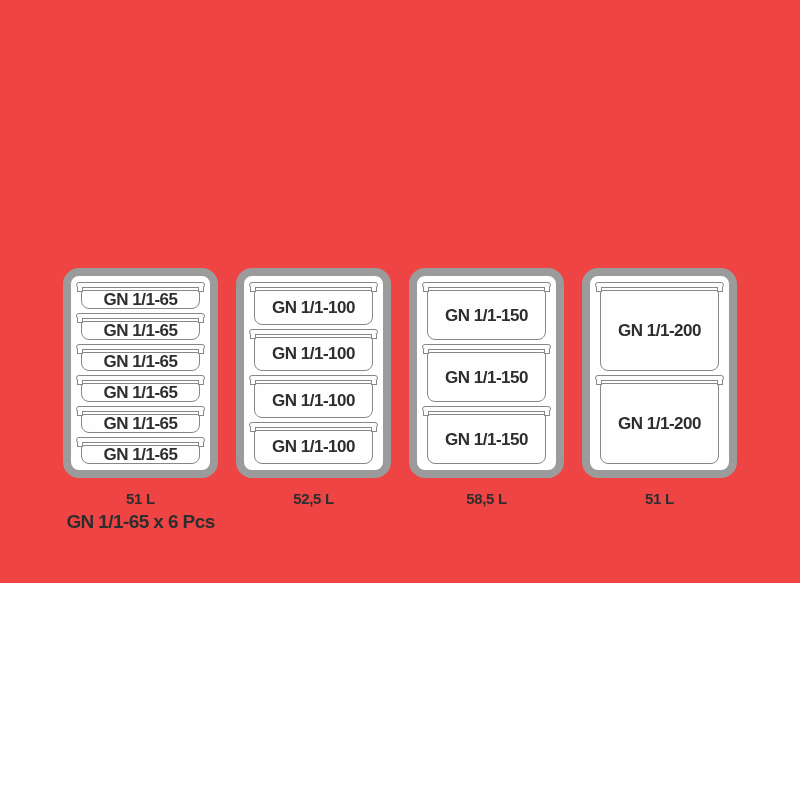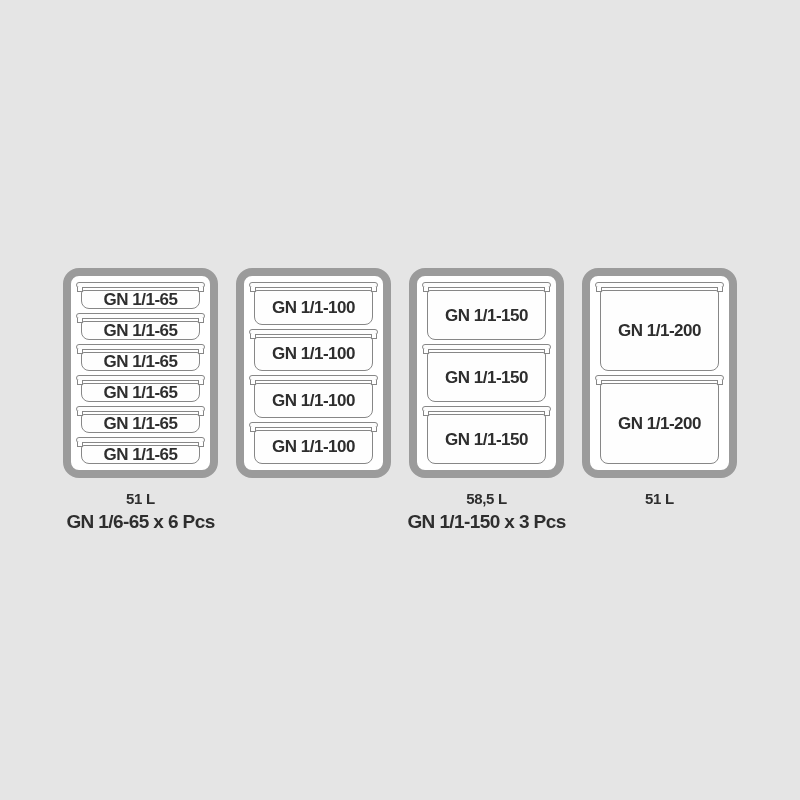--- a/index.html
+++ b/index.html
@@ -6,22 +6,22 @@
     margin: 0;
     padding: 0;
     background: #ffffff;
     width: 800px;
     height: 800px;
     font-family: "Liberation Sans", sans-serif;
   }
   .canvas {
     position: relative;
     width: 800px;
-    height: 800px;
-    background: #e5e5e5;
+    height: 583px;
+    background: #ef4444;
     overflow: hidden;
   }
   .groups-row {
     position: absolute;
     top: 268px;
     left: 0;
     width: 800px;
     display: flex;
     justify-content: center;
     gap: 18px;
@@ -140,52 +140,53 @@
         </div>
         <div class="gn-container">
           <div class="lid"></div>
           <div class="pan">
             <span class="pan-label">GN 1/1-65</span>
           </div>
         </div>
       </div>
       <div class="caption">
         <div class="volume">51 L</div>
-        <div class="pieces">GN 1/6-65 x 6 Pcs</div>
-      </div>
-    </div>
-
-    <div class="group">
-      <div class="frame">
-        <div class="gn-container">
-          <div class="lid"></div>
-          <div class="pan">
-            <span class="pan-label">GN 1/1-100</span>
-          </div>
-        </div>
-        <div class="gn-container">
-          <div class="lid"></div>
-          <div class="pan">
-            <span class="pan-label">GN 1/1-100</span>
-          </div>
-        </div>
-        <div class="gn-container">
-          <div class="lid"></div>
-          <div class="pan">
-            <span class="pan-label">GN 1/1-100</span>
-          </div>
-        </div>
-        <div class="gn-container">
-          <div class="lid"></div>
-          <div class="pan">
-            <span class="pan-label">GN 1/1-100</span>
-          </div>
-        </div>
-      </div>
-      <div class="caption">
+        <div class="pieces">GN 1/1-65 x 6 Pcs</div>
+      </div>
+    </div>
+
+    <div class="group">
+      <div class="frame">
+        <div class="gn-container">
+          <div class="lid"></div>
+          <div class="pan">
+            <span class="pan-label">GN 1/1-100</span>
+          </div>
+        </div>
+        <div class="gn-container">
+          <div class="lid"></div>
+          <div class="pan">
+            <span class="pan-label">GN 1/1-100</span>
+          </div>
+        </div>
+        <div class="gn-container">
+          <div class="lid"></div>
+          <div class="pan">
+            <span class="pan-label">GN 1/1-100</span>
+          </div>
+        </div>
+        <div class="gn-container">
+          <div class="lid"></div>
+          <div class="pan">
+            <span class="pan-label">GN 1/1-100</span>
+          </div>
+        </div>
+      </div>
+      <div class="caption">
+        <div class="volume">52,5 L</div>
       </div>
     </div>
 
     <div class="group">
       <div class="frame">
         <div class="gn-container">
           <div class="lid"></div>
           <div class="pan">
             <span class="pan-label">GN 1/1-150</span>
           </div>
@@ -198,21 +199,20 @@
         </div>
         <div class="gn-container">
           <div class="lid"></div>
           <div class="pan">
             <span class="pan-label">GN 1/1-150</span>
           </div>
         </div>
       </div>
       <div class="caption">
         <div class="volume">58,5 L</div>
-        <div class="pieces">GN 1/1-150 x 3 Pcs</div>
       </div>
     </div>
 
     <div class="group">
       <div class="frame">
         <div class="gn-container">
           <div class="lid"></div>
           <div class="pan">
             <span class="pan-label">GN 1/1-200</span>
           </div>

